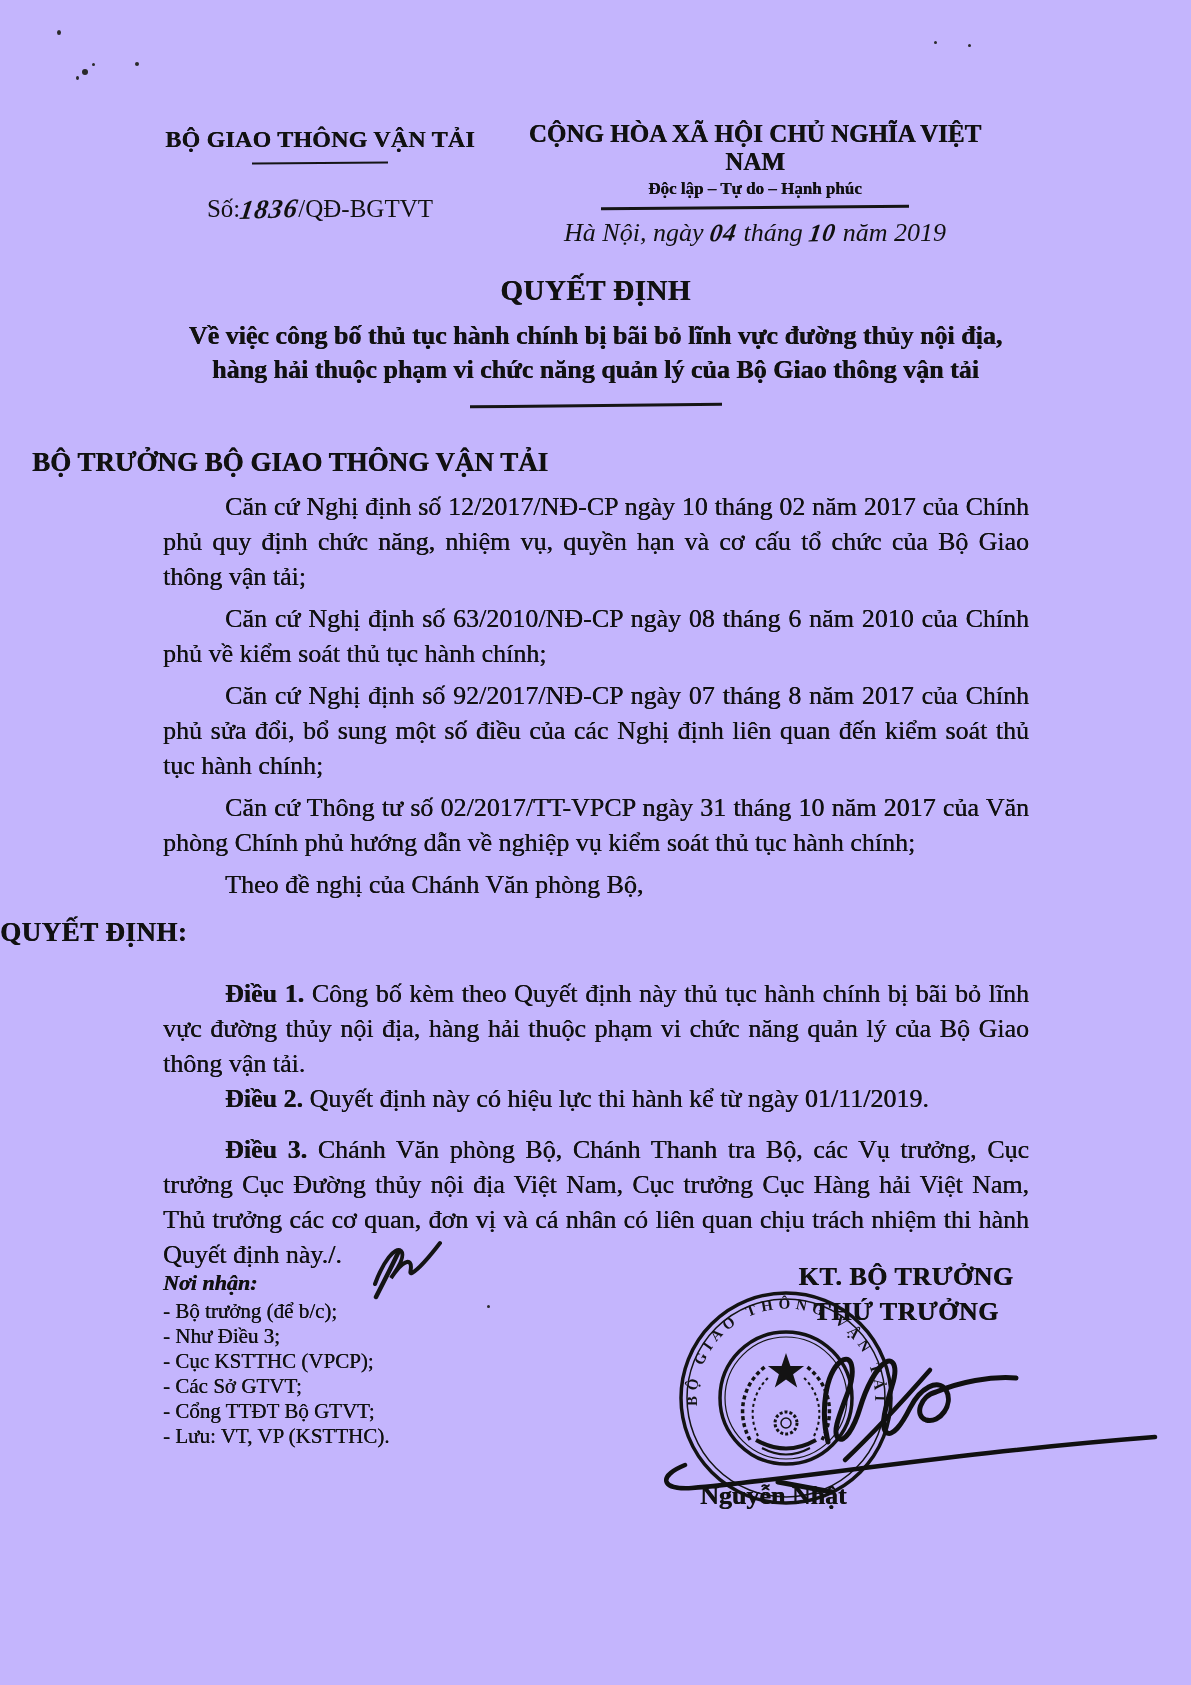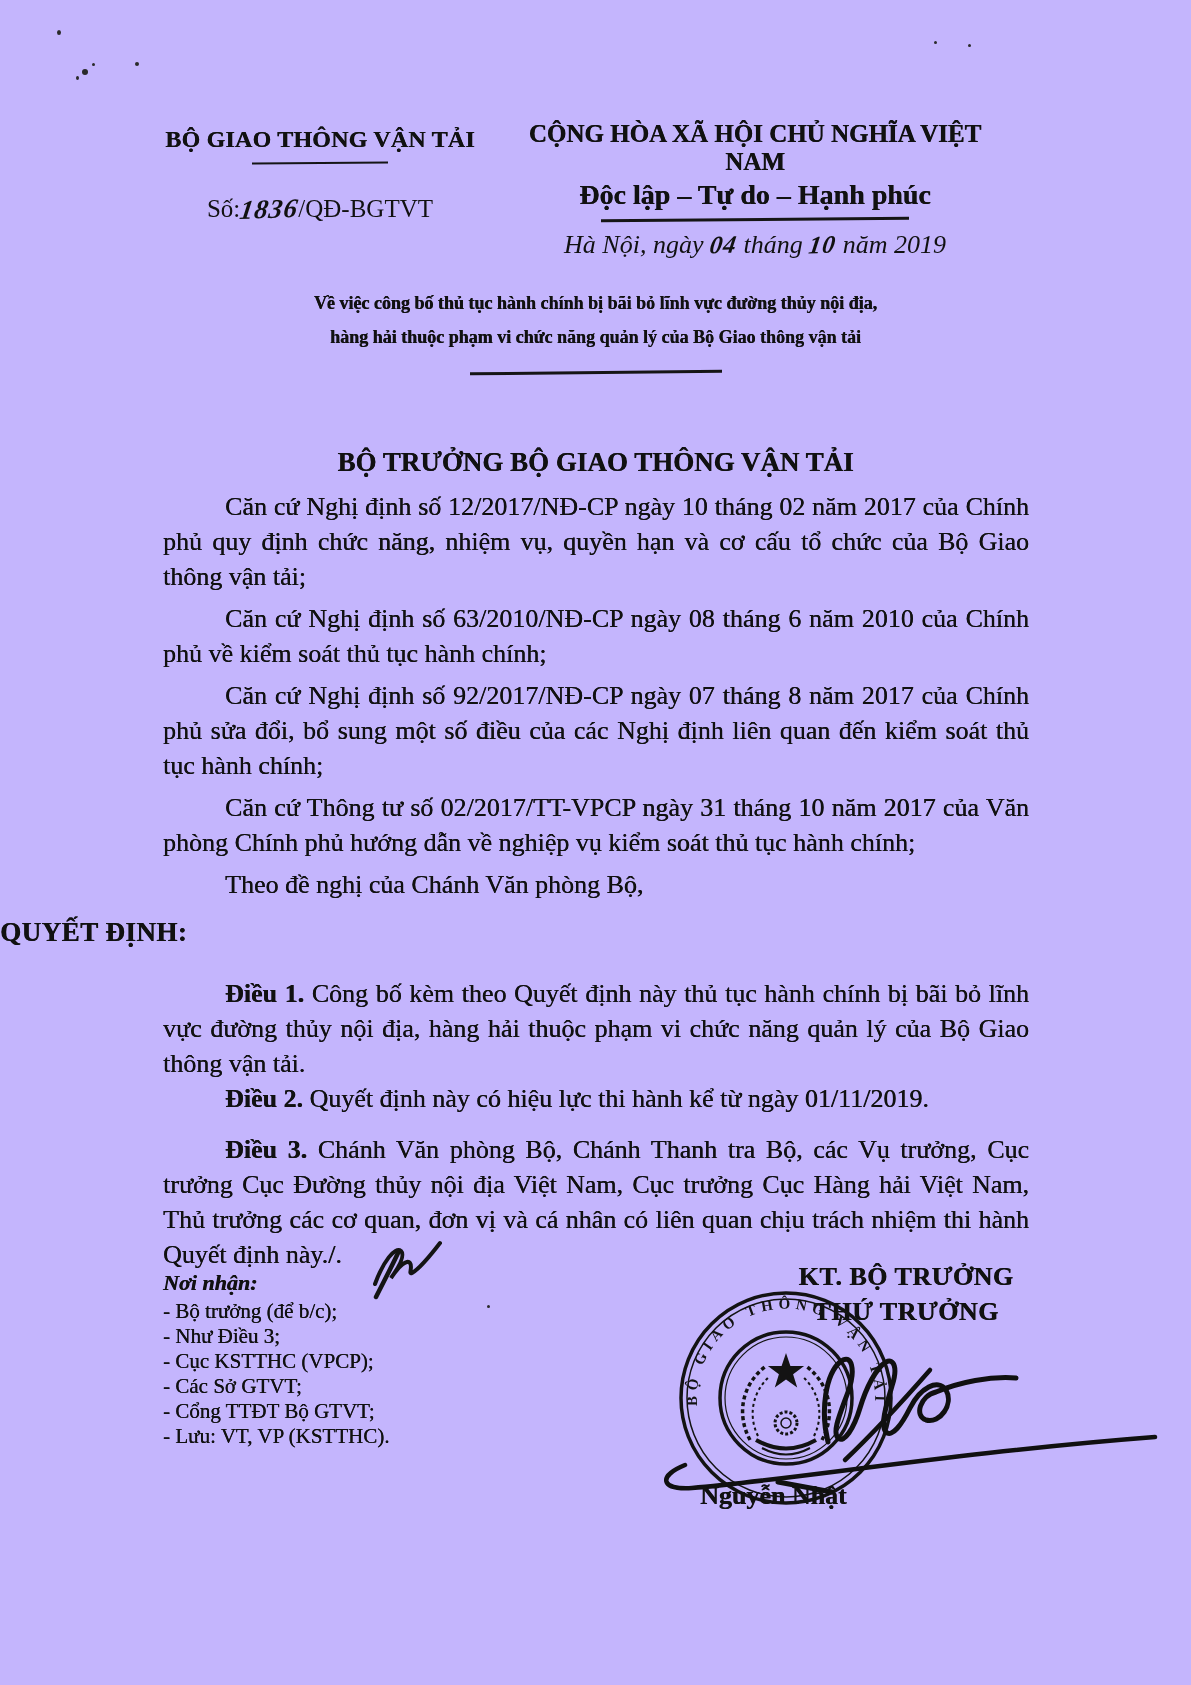--- a/index.html
+++ b/index.html
@@ -21,32 +21,32 @@
   .hdr-left{left:135px;top:126px;width:370px;text-align:center;}
   .hdr-left .org{font-size:24px;font-weight:bold;letter-spacing:.2px;text-shadow:.4px 0 0 currentColor;}
   .rule{background:#151515;height:2px;}
   .rule-left{width:136px;margin:9px auto 0;transform:rotate(-.4deg);}
   .so-line{margin-top:29px;font-size:25px;white-space:nowrap;}
   .hand{font-style:italic;font-weight:600;display:inline-block;transform:skewX(-10deg) rotate(-2deg);letter-spacing:1px;}
   .so-line .hand{font-size:27px;position:relative;top:1px;}
 
   .hdr-right{left:505px;top:120px;width:500px;text-align:center;}
   .hdr-right .country{font-size:25px;font-weight:bold;text-shadow:.4px 0 0 currentColor;}
-  .hdr-right .motto{font-size:28px;font-weight:bold;margin-top:3px;text-shadow:.3px 0 0 currentColor;}
+  .hdr-right .motto{font-size:17px;font-weight:bold;margin-top:3px;text-shadow:.3px 0 0 currentColor;}
   .rule-right{width:308px;margin:7px auto 0;height:3px;transform:rotate(-.5deg);}
   .dateline{margin-top:9px;font-size:26px;font-style:italic;white-space:nowrap;}
   .dateline .hand{font-size:25px;}
 
   
   .title-block{left:0;top:274px;width:100%;text-align:center;}
   .title-kind{font-size:29px;font-weight:bold;letter-spacing:.5px;text-shadow:.5px 0 0 currentColor;}
-  .title-subject{margin-top:12px;font-size:18px;font-weight:bold;line-height:34px;text-shadow:.4px 0 0 currentColor;}
+  .title-subject{margin-top:12px;font-size:26px;font-weight:bold;line-height:34px;text-shadow:.4px 0 0 currentColor;}
   .rule-title{width:252px;height:3px;margin:17px auto 0;transform:rotate(-.6deg);}
 
-  .authority{left:0;top:447px;width:100%;text-align:center;font-size:27px;font-weight:bold;text-shadow:.4px 0 0 currentColor;}
+  .authority{left:0;top:447px;width:100%;font-size:27px;font-weight:bold;text-shadow:.4px 0 0 currentColor;padding-left:32px;}
 
   
   .recitals{left:163px;top:489px;width:866px;font-size:26px;line-height:35px;text-align:justify;text-shadow:.3px 0 0 currentColor;}
   .recitals p{margin:0 0 7px;text-indent:62px;}
   .recitals p:last-child{margin-bottom:0;}
 
   .res-heading{left:0;top:917px;width:100%;font-size:27px;font-weight:bold;letter-spacing:.5px;text-shadow:.5px 0 0 currentColor;}
 
   .articles{left:163px;top:976px;width:866px;font-size:26px;line-height:35px;text-align:justify;text-shadow:.3px 0 0 currentColor;}
   .articles p{margin:0;text-indent:62px;}
@@ -89,20 +89,21 @@
   </div>
 
   <div class="abs hdr-right">
     <div class="country">CỘNG HÒA XÃ HỘI CHỦ NGHĨA VIỆT NAM</div>
     <div class="motto">Độc lập – Tự do – Hạnh phúc</div>
     <div class="rule rule-right"></div>
     <div class="dateline"><span>Hà Nội, ngày</span> <span class="hand">04</span> <span>tháng</span> <span class="hand">10</span> <span>năm 2019</span></div>
   </div>
 
   <div class="abs title-block">
+    <div class="title-kind">QUYẾT ĐỊNH</div>
     <div class="title-subject">
       <div>Về việc công bố thủ tục hành chính bị bãi bỏ lĩnh vực đường thủy nội địa,</div>
       <div>hàng hải thuộc phạm vi chức năng quản lý của Bộ Giao thông vận tải</div>
     </div>
     <div class="rule rule-title"></div>
   </div>
 
   <div class="abs authority">BỘ TRƯỞNG BỘ GIAO THÔNG VẬN TẢI</div>
 
   <div class="abs recitals">

